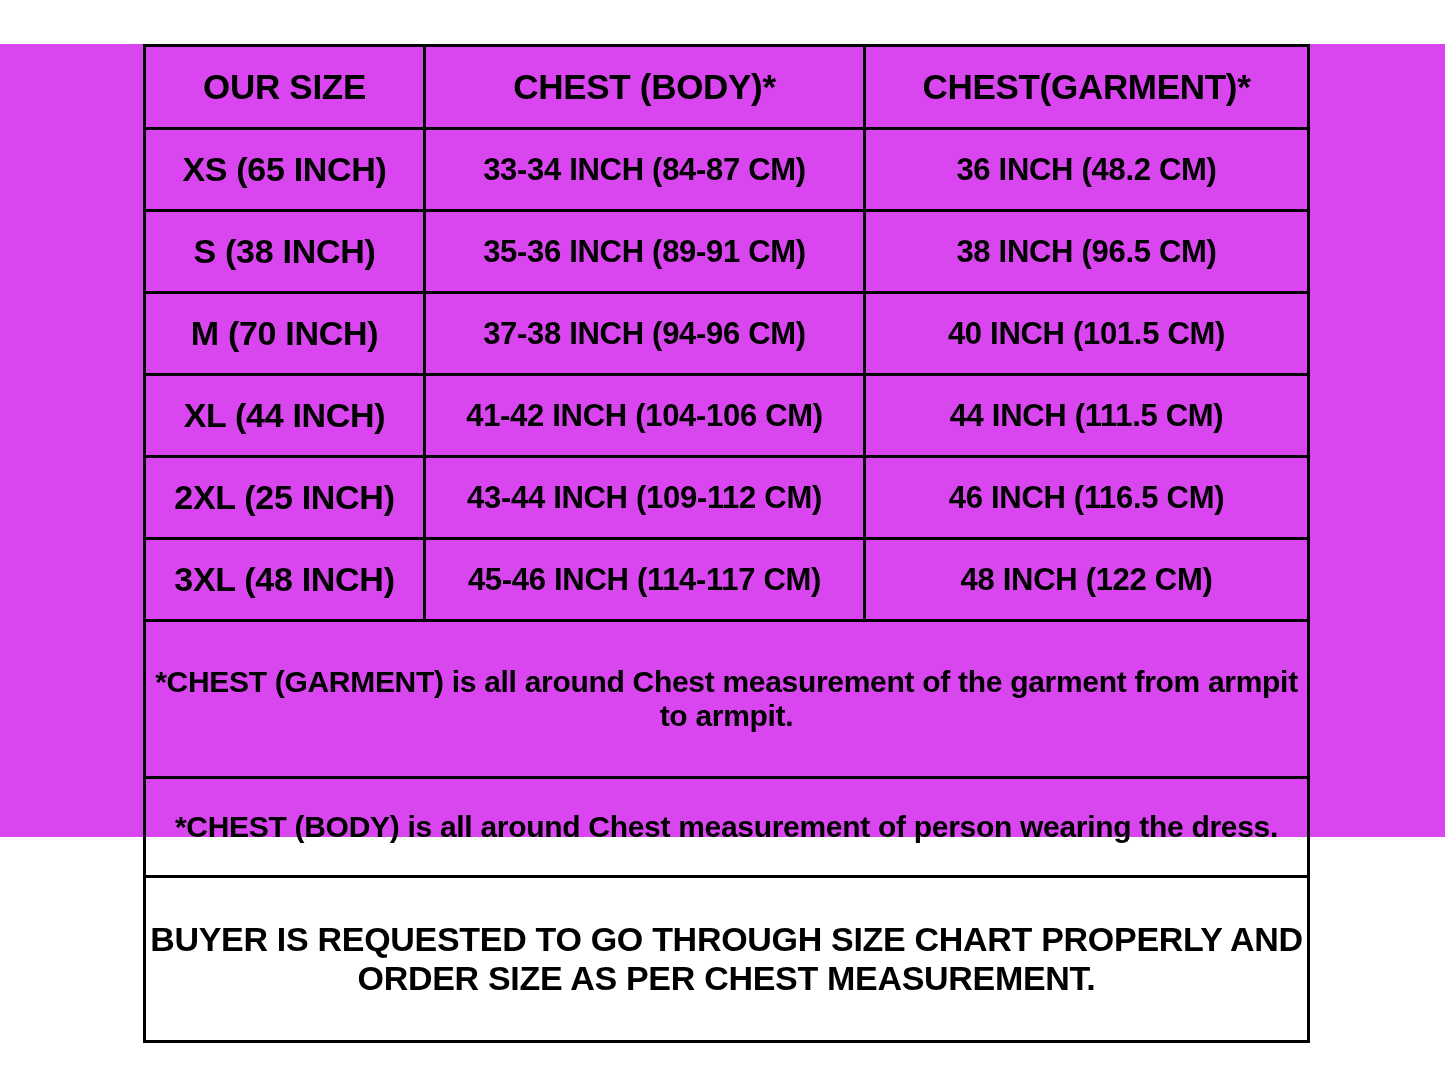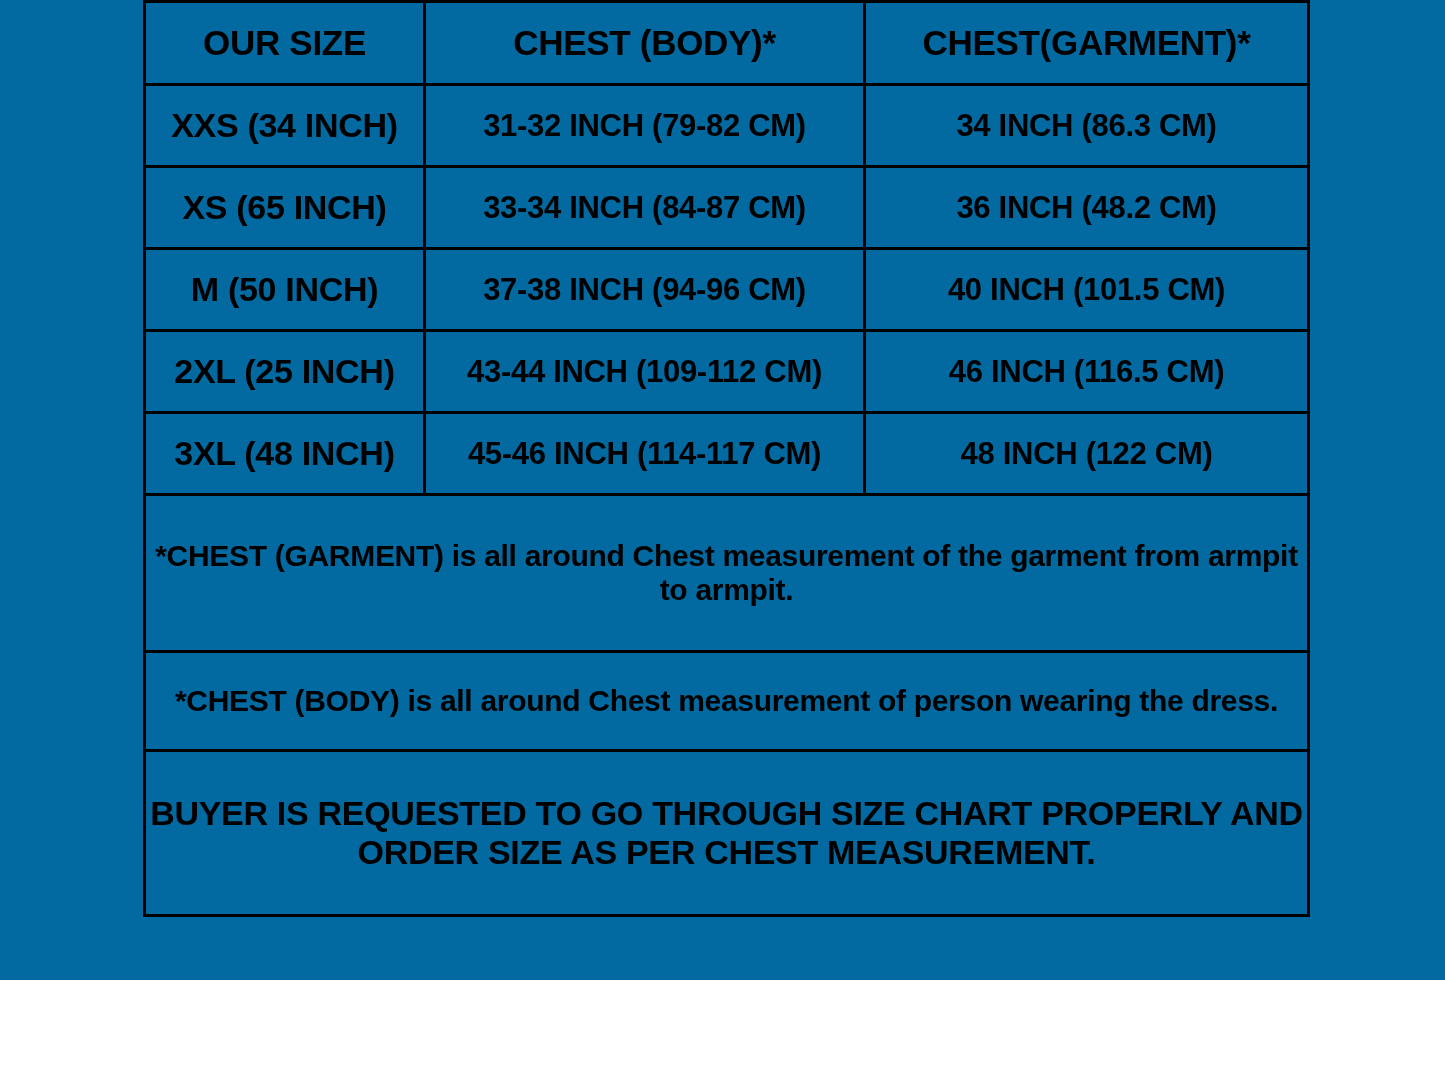--- a/index.html
+++ b/index.html
@@ -9,24 +9,25 @@
   }
   body {
     width: 1445px;
     height: 1084px;
     font-family: "Liberation Sans", sans-serif;
     color: #000000;
     overflow: hidden;
   }
   #page {
     width: 1445px;
-    height: 980px;
+    height: 793px;
     position: relative;
-    background: #0369a1;
+    background: #d946ef;
     box-sizing: border-box;
+    margin-top: 44px;
   }
   .chart-wrap {
     position: absolute;
     left: 143px;
     top: 0px;
     width: 1164px;
     height: 1084px;
   }
   table.size-chart {
     border-collapse: collapse;
@@ -90,33 +91,38 @@
       </colgroup>
       <thead>
         <tr>
           <th class="head-cell">OUR SIZE</th>
           <th class="head-cell">CHEST (BODY)*</th>
           <th class="head-cell">CHEST(GARMENT)*</th>
         </tr>
       </thead>
       <tbody>
         <tr>
-          <td class="size-cell">XXS (34 INCH)</td>
-          <td class="meas-cell">31-32 INCH (79-82 CM)</td>
-          <td class="meas-cell">34 INCH (86.3 CM)</td>
-        </tr>
-        <tr>
           <td class="size-cell">XS (65 INCH)</td>
           <td class="meas-cell">33-34 INCH (84-87 CM)</td>
           <td class="meas-cell">36 INCH (48.2 CM)</td>
         </tr>
         <tr>
-          <td class="size-cell">M (50 INCH)</td>
+          <td class="size-cell">S (38 INCH)</td>
+          <td class="meas-cell">35-36 INCH (89-91 CM)</td>
+          <td class="meas-cell">38 INCH (96.5 CM)</td>
+        </tr>
+        <tr>
+          <td class="size-cell">M (70 INCH)</td>
           <td class="meas-cell">37-38 INCH (94-96 CM)</td>
           <td class="meas-cell">40 INCH (101.5 CM)</td>
+        </tr>
+        <tr>
+          <td class="size-cell">XL (44 INCH)</td>
+          <td class="meas-cell">41-42 INCH (104-106 CM)</td>
+          <td class="meas-cell">44 INCH (111.5 CM)</td>
         </tr>
         <tr>
           <td class="size-cell">2XL (25 INCH)</td>
           <td class="meas-cell">43-44 INCH (109-112 CM)</td>
           <td class="meas-cell">46 INCH (116.5 CM)</td>
         </tr>
         <tr>
           <td class="size-cell">3XL (48 INCH)</td>
           <td class="meas-cell">45-46 INCH (114-117 CM)</td>
           <td class="meas-cell">48 INCH (122 CM)</td>

